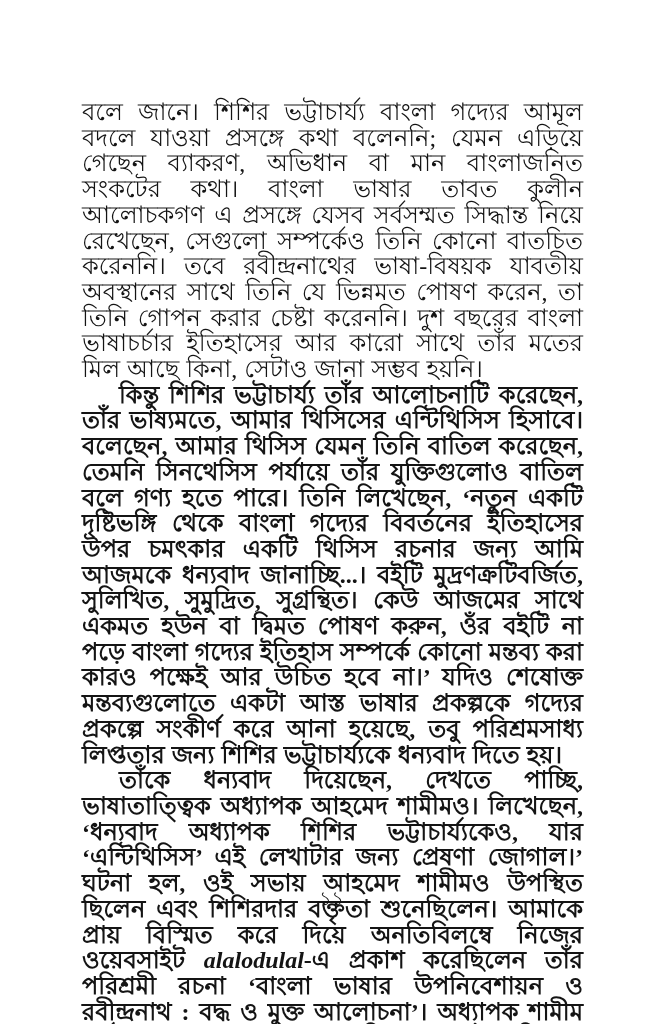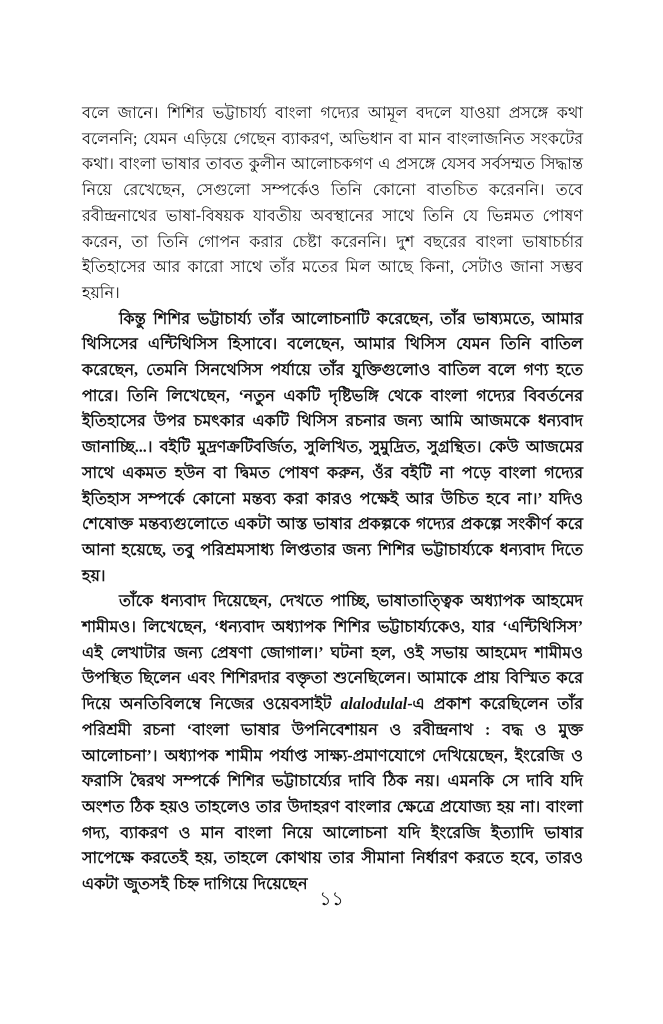--- a/index.html
+++ b/index.html
@@ -20,21 +20,21 @@
   .text-block {
     position: absolute;
     left: 82px;
     top: 100px;
     width: 501px;
   }
   .text-block p {
     margin: 0;
     padding: 0;
     text-align: justify;
-    font-size: 16px;
+    font-size: 24px;
     line-height: 25.7px;
     word-spacing: 1px;
     color: #141414;
   }
   .text-block p.indented {
     text-indent: 37px;
     font-weight: bold;
   }
   .seg-italic {
     font-style: italic;

